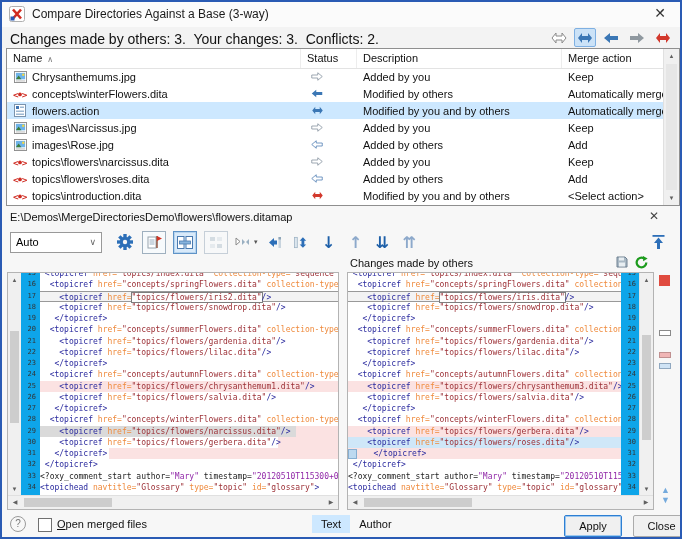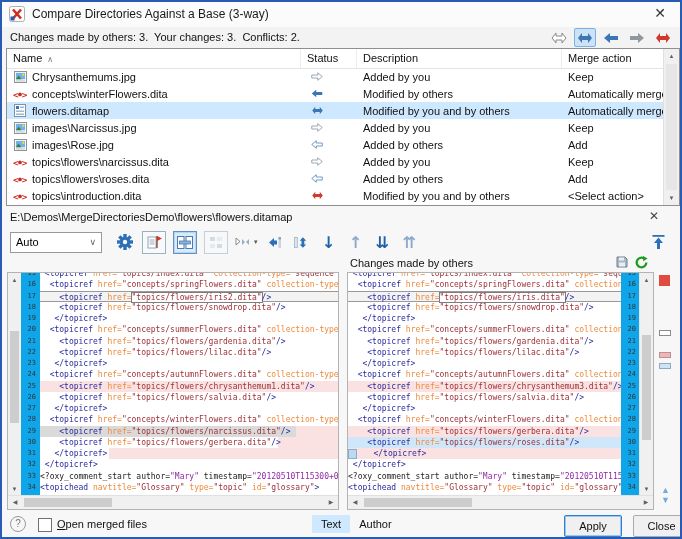--- a/index.html
+++ b/index.html
@@ -4,21 +4,21 @@
 <style>
   html,body{margin:0;padding:0;background:#d8d8d8;font-family:"Liberation Sans",sans-serif;}
   #win{position:relative;width:682px;height:539px;box-sizing:border-box;border:2px solid #2a5bb4;background:#f7f7f7;overflow:hidden;}
   
   .titlebar{position:absolute;left:0;top:0;width:678px;height:25px;background:#fbfbfb;}
   .logo{position:absolute;left:7px;top:4px;width:16px;height:16px;}
   .wtitle{position:absolute;left:30px;top:5px;font-size:12px;color:#1a1a1a;}
   .wclose{position:absolute;right:10px;top:3px;font-size:14px;color:#333;cursor:default;padding:0 4px;}
   
   .summary{position:absolute;left:0;top:25px;width:678px;height:21px;background:#f3f3f3;}
-  .sumtext{position:absolute;left:8px;top:4px;font-size:11px;color:#111;white-space:pre;}
+  .sumtext{position:absolute;left:8px;top:4px;font-size:14px;color:#111;white-space:pre;}
   #filters{position:absolute;right:6px;top:1px;height:19px;display:flex;align-items:center;gap:4px;}
   .filt{display:inline-flex;align-items:center;justify-content:center;width:20px;height:17px;border:1px solid transparent;border-radius:2px;}
   .filt.sel{background:#cbe2f7;border-color:#7fb0e2;}
   
   .ftable{position:absolute;left:4px;top:46px;width:674px;height:158px;box-sizing:border-box;border:1px solid #8f8f8f;background:#fff;}
   #thead{position:absolute;left:0;top:0;right:15px;height:19px;display:grid;grid-template-columns:294px 56px 205px 1fr;border-bottom:1px solid #e3e3e3;}
   .th{font-size:11px;color:#111;padding:3px 0 0 6px;border-right:1px solid #ededed;}
   .sort{font-size:8px;color:#777;margin-left:5px;}
   #tbody{position:absolute;left:0;top:19px;right:15px;bottom:0;overflow:hidden;}
   .trow{display:grid;grid-template-columns:294px 56px 205px 1fr;height:17px;align-items:center;}
@@ -199,21 +199,21 @@
           <span class="tc tc0">
             <span class="fico">
               <svg width="12" height="13" viewBox="0 0 12 13">
                 <rect x="0.5" y="0.5" width="11" height="12" fill="#fff" stroke="#7a93ad"></rect>
                 <rect x="2" y="2" width="3" height="3" fill="#3f74b3"></rect>
                 <rect x="6" y="2.5" width="4" height="1.5" fill="#9db8d2"></rect>
                 <rect x="2" y="6.5" width="8" height="1.5" fill="#9db8d2"></rect>
                 <rect x="2" y="9.5" width="8" height="1.5" fill="#9db8d2"></rect>
               </svg>
             </span>
-            <span>flowers.ditamap</span>
+            <span>flowers.action</span>
           </span>
           <span class="tc tc1">
             <span><svg width="13" height="9" viewBox="0 0 16 12">
                 <path d="M5 1 L1 6 L5 11 L5 8 L11 8 L11 11 L15 6 L11 1 L11 4 L5 4 Z" fill="#3b77b5"></path>
               </svg></span>
           </span>
           <span class="tc tc2">Modified by you and by others</span>
           <span class="tc tc3">Automatically merge</span>
         </div>
         <div class="trow">

